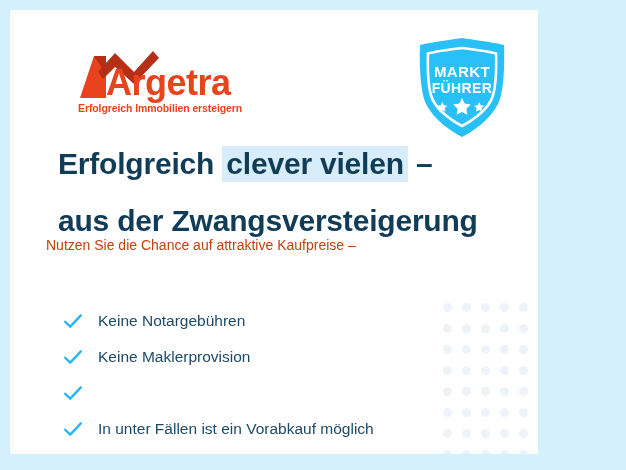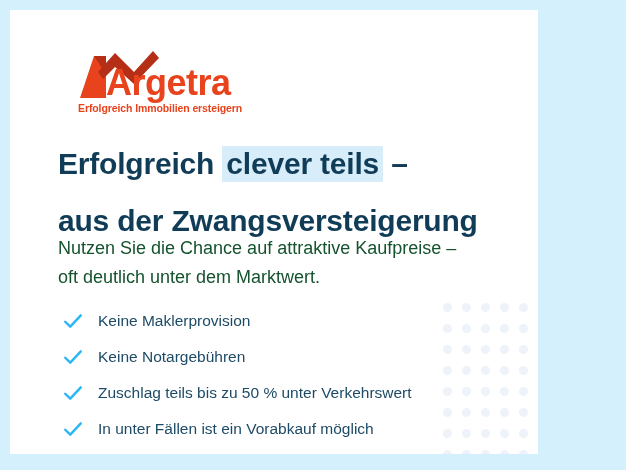--- a/index.html
+++ b/index.html
@@ -72,25 +72,25 @@
   .headline .hl {
     background:#d7eefa;
     padding:1px 4px 2px 4px;
     border-radius:1px;
   }
   .headline .line2 { display:block; margin-top:18px; }
 
   
   .subhead {
     position:absolute;
-    left:48px; top:224px;
-    z-index:2;
-    font-size:18px;
+    left:36px; top:224px;
+    z-index:2;
+    font-size:14px;
     line-height:1.62;
-    color:#14532d;
+    color:#c2410c;
     white-space:nowrap;
   }
   .subhead span { display:block; }
 
   
   .bullets {
     position:absolute;
     left:52px; top:296px;
     z-index:2;
     list-style:none;
@@ -167,51 +167,65 @@
         <g>
           <path d="M22 50 L36 8 L48 8 L48 50 Z" fill="#e8431d"></path>
           <path d="M36 8 L48 8 L48 26 Z" fill="#b42f16"></path>
           <path d="M40 24 L57 5 L76 24 L95 3 L101 10 L76 36 L57 19 L45 31 Z" fill="#b42f16"></path>
         </g>
         <text x="48" y="47" font-family="Liberation Sans, sans-serif" font-size="36" font-weight="bold" fill="#e8431d" letter-spacing="-0.5">Argetra</text>
         <text x="20" y="64" font-family="Liberation Sans, sans-serif" font-size="10.5" font-weight="bold" fill="#e8431d" letter-spacing="-0.1">Erfolgreich Immobilien ersteigern</text>
       </svg>
     </div>
 
+    <div class="badge">
+      <svg width="96" height="104" viewBox="0 0 96 104" xmlns="http://www.w3.org/2000/svg" aria-hidden="true">
+        <path d="M48 2 C48 2 78 6 90 9 C90 9 92 52 84 68 C76 84 58 96 48 101
+                 C38 96 20 84 12 68 C4 52 6 9 6 9 C18 6 48 2 48 2 Z" fill="#29c0f7"></path>
+        <path d="M48 12 C48 12 73 15 82 17.5 C82 17.5 83.6 51 77.4 63.6
+                 C71.2 76.2 56 86 48 90 C40 86 24.8 76.2 18.6 63.6
+                 C12.4 51 14 17.5 14 17.5 C23 15 48 12 48 12 Z" fill="none" stroke="#ffffff" stroke-width="2.6"></path>
+        <text x="48" y="41" text-anchor="middle" font-family="Liberation Sans, sans-serif" font-size="15" font-weight="bold" fill="#ffffff" letter-spacing="0.4">MARKT</text>
+        <text x="48" y="57" text-anchor="middle" font-family="Liberation Sans, sans-serif" font-size="14" font-weight="bold" fill="#ffffff" letter-spacing="0.4">FÜHRER</text>
+        <g fill="#ffffff">
+          <path d="M31 66 l1.9 3.9 4.3 .6 -3.1 3 .7 4.3 -3.8 -2 -3.8 2 .7 -4.3 -3.1 -3 4.3 -.6 Z" transform="translate(-2,2) scale(0.82) translate(6,12)"></path>
+          <path d="M48 62 l2.7 5.5 6.1 .9 -4.4 4.3 1 6.1 -5.4 -2.9 -5.4 2.9 1 -6.1 -4.4 -4.3 6.1 -.9 Z"></path>
+          <path d="M65 66 l1.9 3.9 4.3 .6 -3.1 3 .7 4.3 -3.8 -2 -3.8 2 .7 -4.3 -3.1 -3 4.3 -.6 Z" transform="translate(2,2) scale(0.82) translate(12,12)"></path>
+        </g>
+      </svg>
+    </div>
 
     <h1 class="headline">
       <span class="line1">
-        <span>Erfolgreich </span><span class="hl">clever teils</span><span> –</span>
+        <span>Erfolgreich </span><span class="hl">clever vielen</span><span> –</span>
       </span>
       <span class="line2">aus der Zwangsversteigerung</span>
     </h1>
 
     <p class="subhead">
       <span>Nutzen Sie die Chance auf attraktive Kaufpreise –</span>
-      <span>oft deutlich unter dem Marktwert.</span>
     </p>
 
     <ul class="bullets">
       <li>
         <svg class="check" viewBox="0 0 24 24" aria-hidden="true">
           <path d="M3.5 12.8 L9 18.2 L20.5 5.8" fill="none" stroke="#29b6f6" stroke-width="2.6" stroke-linecap="round" stroke-linejoin="round"></path>
         </svg>
+        <span class="txt">Keine Notargebühren</span>
+      </li>
+      <li>
+        <svg class="check" viewBox="0 0 24 24" aria-hidden="true">
+          <path d="M3.5 12.8 L9 18.2 L20.5 5.8" fill="none" stroke="#29b6f6" stroke-width="2.6" stroke-linecap="round" stroke-linejoin="round"></path>
+        </svg>
         <span class="txt">Keine Maklerprovision</span>
       </li>
       <li>
         <svg class="check" viewBox="0 0 24 24" aria-hidden="true">
           <path d="M3.5 12.8 L9 18.2 L20.5 5.8" fill="none" stroke="#29b6f6" stroke-width="2.6" stroke-linecap="round" stroke-linejoin="round"></path>
         </svg>
-        <span class="txt">Keine Notargebühren</span>
-      </li>
-      <li>
-        <svg class="check" viewBox="0 0 24 24" aria-hidden="true">
-          <path d="M3.5 12.8 L9 18.2 L20.5 5.8" fill="none" stroke="#29b6f6" stroke-width="2.6" stroke-linecap="round" stroke-linejoin="round"></path>
-        </svg>
-        <span class="txt">Zuschlag teils bis zu 50 % unter Verkehrswert</span>
       </li>
       <li>
         <svg class="check" viewBox="0 0 24 24" aria-hidden="true">
           <path d="M3.5 12.8 L9 18.2 L20.5 5.8" fill="none" stroke="#29b6f6" stroke-width="2.6" stroke-linecap="round" stroke-linejoin="round"></path>
         </svg>
         <span class="txt">In unter Fällen ist ein Vorabkauf möglich</span>
       </li>
     </ul>
 
   </div>

